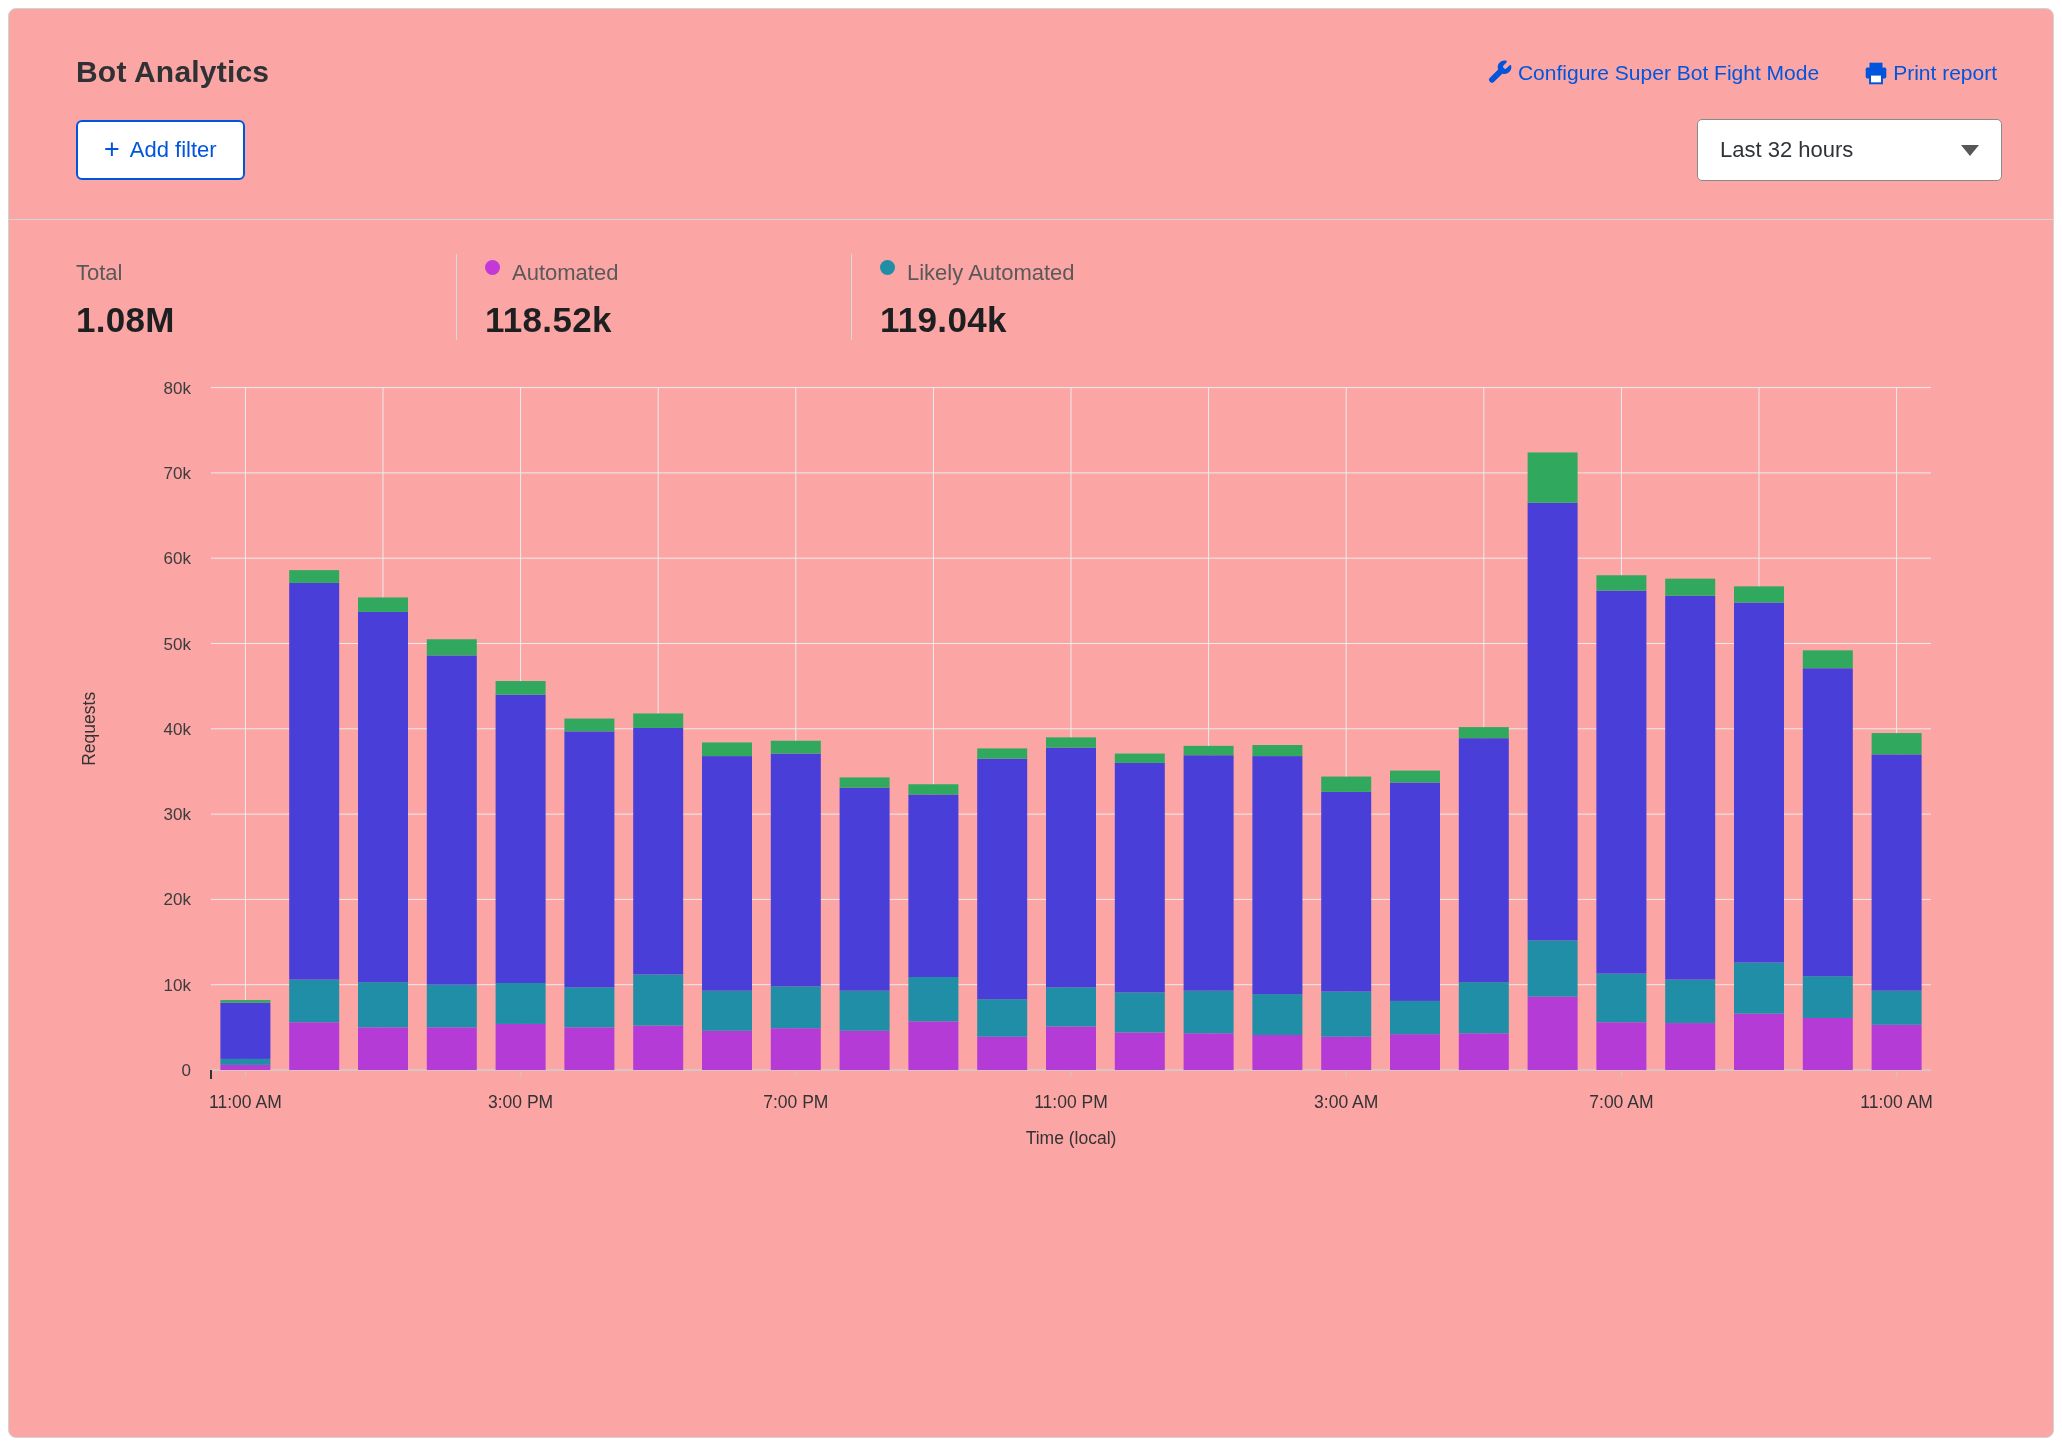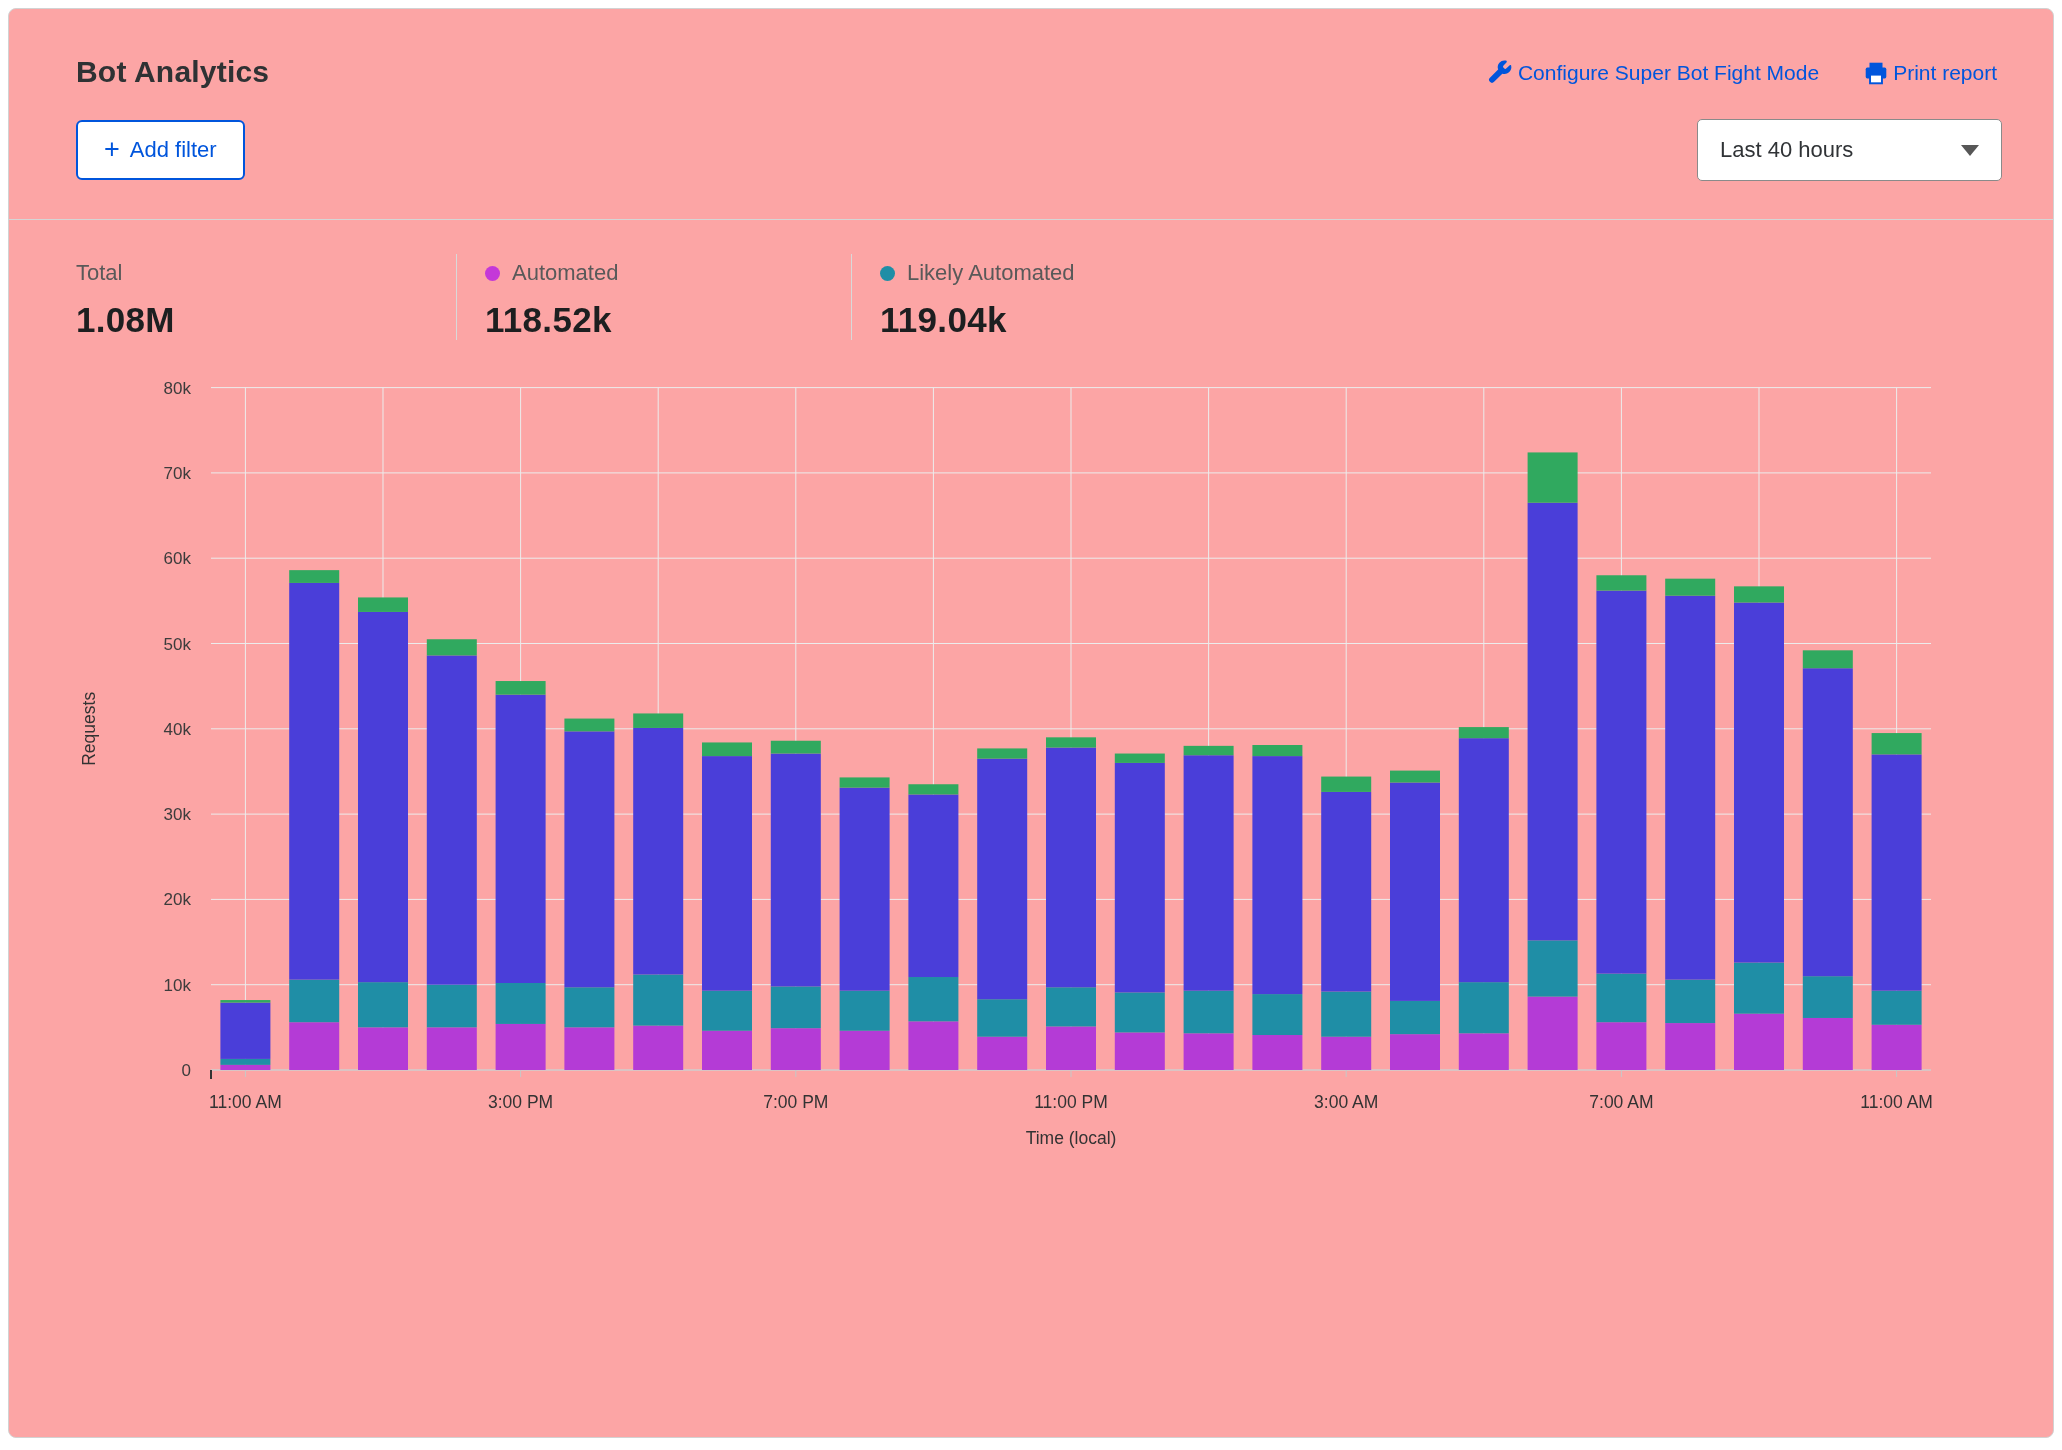--- a/index.html
+++ b/index.html
@@ -29,21 +29,21 @@
   .hr { border-bottom:1px solid #d5d5d5; margin-top:38px; }
   .section-title-row { display:flex; align-items:center; gap:14px; padding-left:67px; margin-top:66px; }
   .section-title { font-size:25px; font-weight:700; color:#2f3234; }
   .stats-row { display:flex; padding-left:67px; margin-top:34px; }
   .stat { padding-top:6px; }
   .stat + .stat { border-left:1px solid #d9d9d9; padding-left:28px; }
   .stat-total  { width:380px; }
   .stat-a      { width:395px; }
   .stat-la     { width:395px; }
   .stat-lh     { width:400px; }
-  .stat-label { display:flex; align-items:center; gap:12px; font-size:22px; color:#595959; }
+  .stat-label { display:flex; align-items:flex-start; gap:12px; font-size:22px; color:#595959; }
   .dot { width:15px; height:15px; border-radius:50%; flex:0 0 15px; }
   .stat-value { font-size:35px; font-weight:700; color:#1d1f20; margin-top:14px; letter-spacing:.3px; }
   #chart-svg { display:block; margin:36px 0 0 52px; }
   .ytick { font-size:17px; fill:#3c3c3c; font-family:"Liberation Sans", sans-serif; }
   .xtick { font-size:17.5px; fill:#333; font-family:"Liberation Sans", sans-serif; }
   .axis-title { font-size:17.5px; fill:#333; font-family:"Liberation Sans", sans-serif; }
 </style>
 </head>
 <body>
 
@@ -72,21 +72,21 @@
       </div>
     </div>
   </div>
 
   <div class="filter-row">
     <button class="btn-add-filter">
       <span class="plus">+</span>
       <span>Add filter</span>
     </button>
     <div class="select">
-      <span>Last 40 hours</span>
+      <span>Last 32 hours</span>
       <span class="caret"></span>
     </div>
   </div>
 
   <div class="hr"></div>
 
 
   <div class="stats-row">
     <div class="stat stat-total">
       <div class="stat-label">

